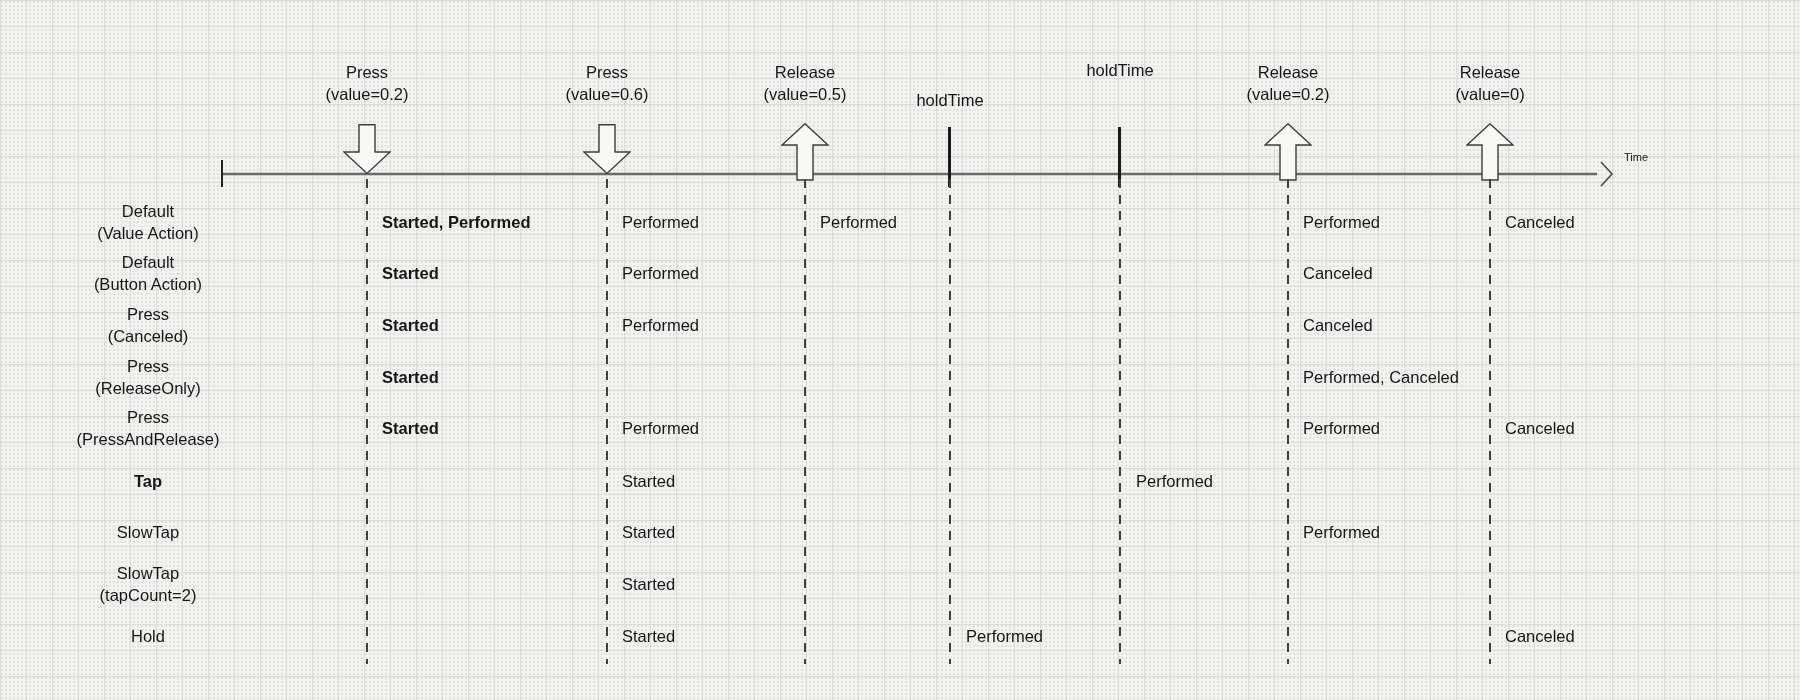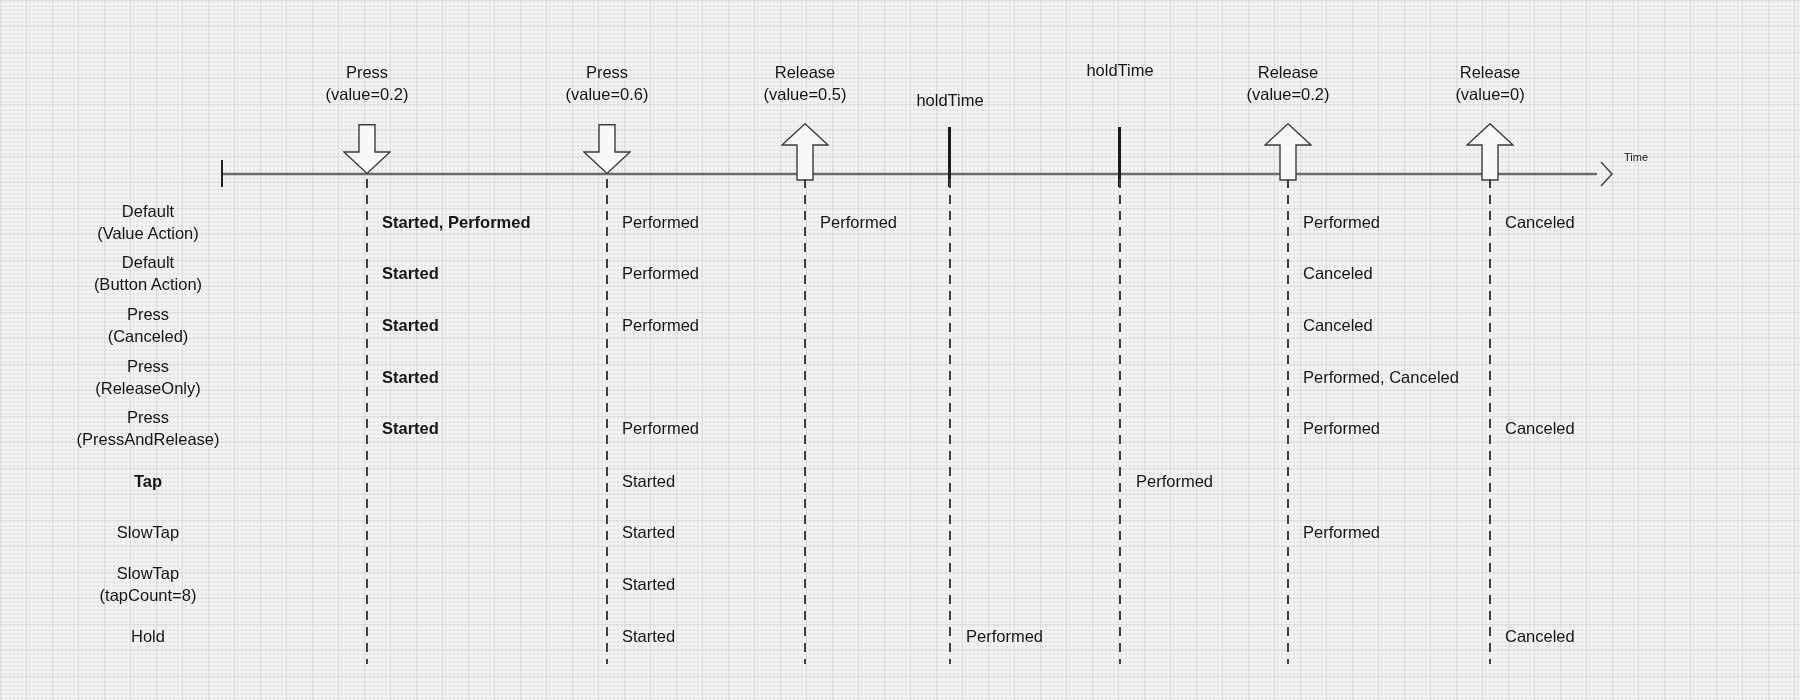--- a/index.html
+++ b/index.html
@@ -143,21 +143,21 @@
     <div>(PressAndRelease)</div>
   </div>
   <div class="rowlabel r6">
     <div>Tap</div>
   </div>
   <div class="rowlabel r7">
     <div>SlowTap</div>
   </div>
   <div class="rowlabel r8">
     <div>SlowTap</div>
-    <div>(tapCount=8)</div>
+    <div>(tapCount=2)</div>
   </div>
   <div class="rowlabel r9">
     <div>Hold</div>
   </div>
 
   <div class="cell cx1 ry1">Started, Performed</div>
   <div class="cell cx2 ry1">Performed</div>
   <div class="cell cx3 ry1">Performed</div>
   <div class="cell cx6 ry1">Performed</div>
   <div class="cell cx7 ry1">Canceled</div>

